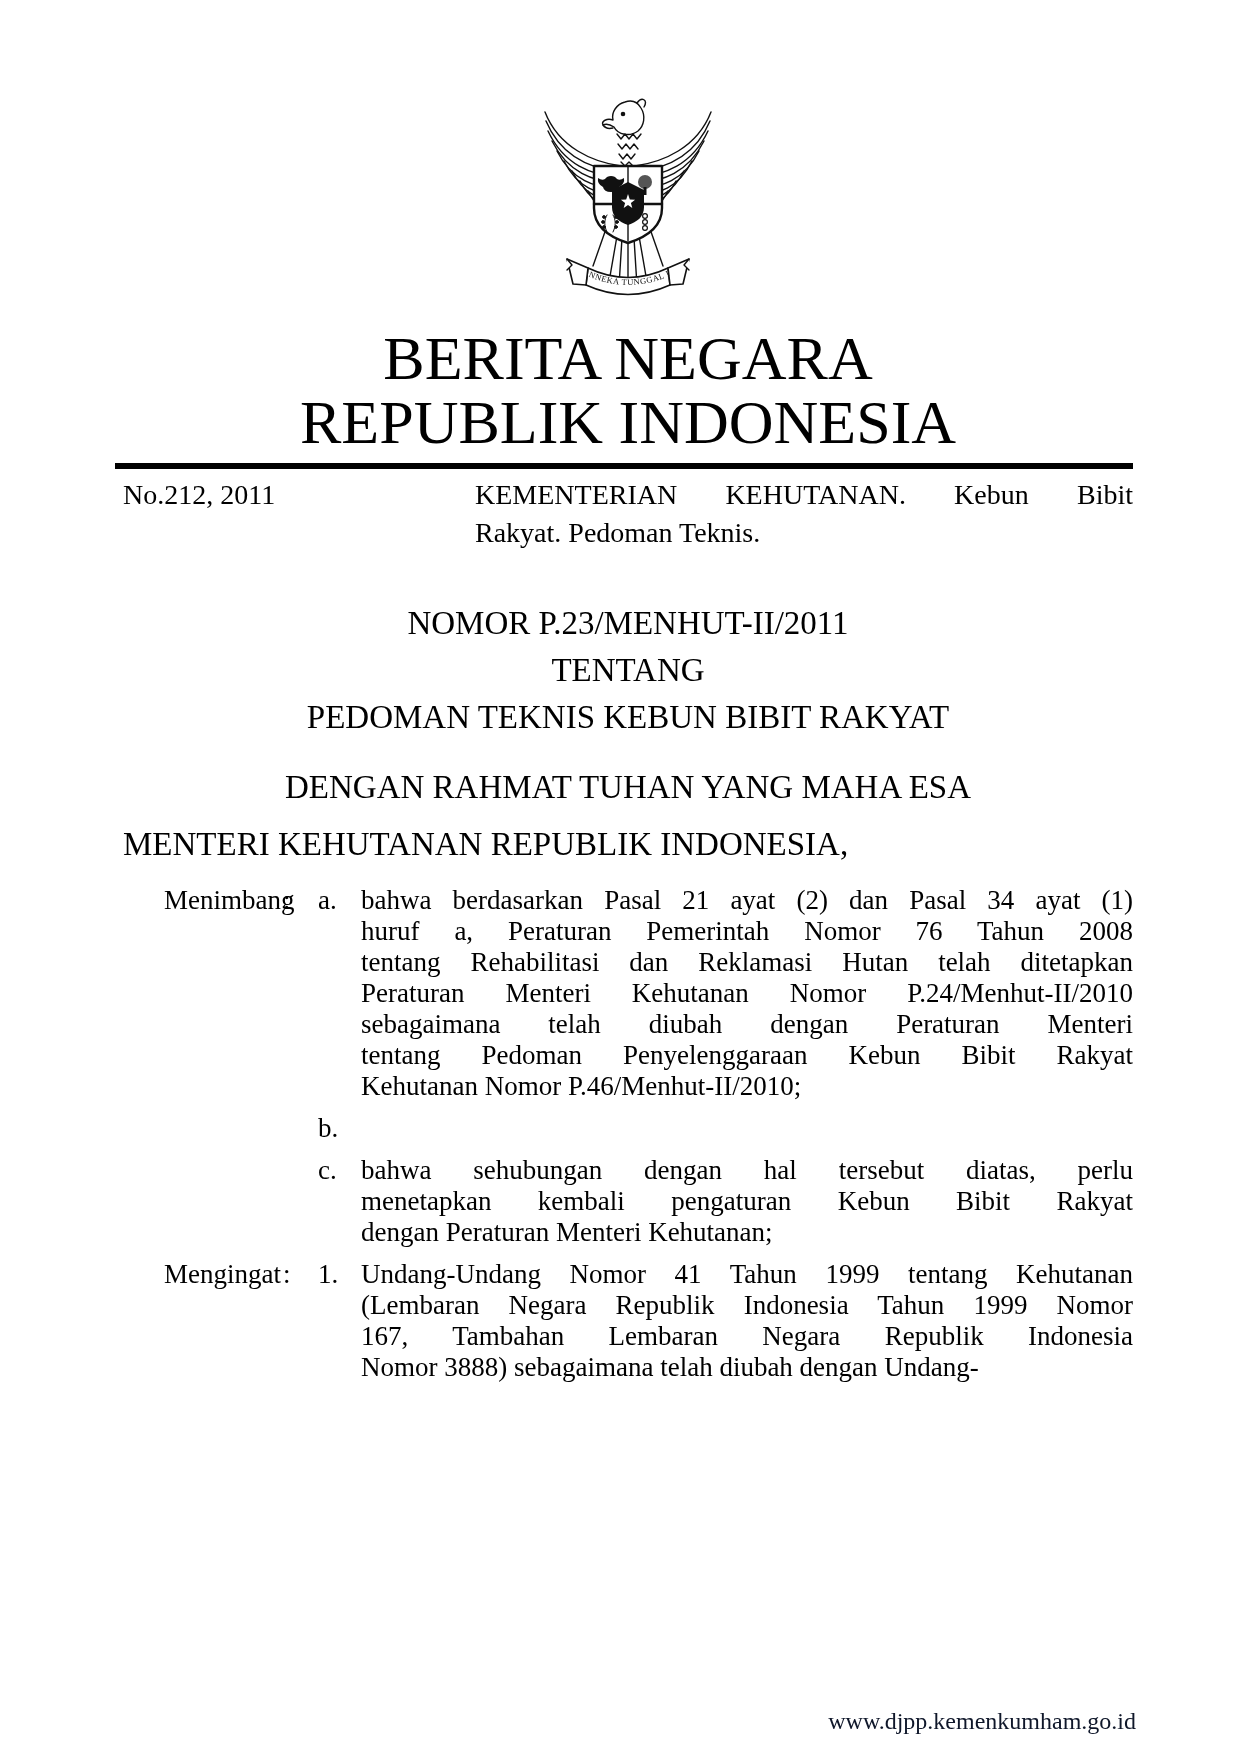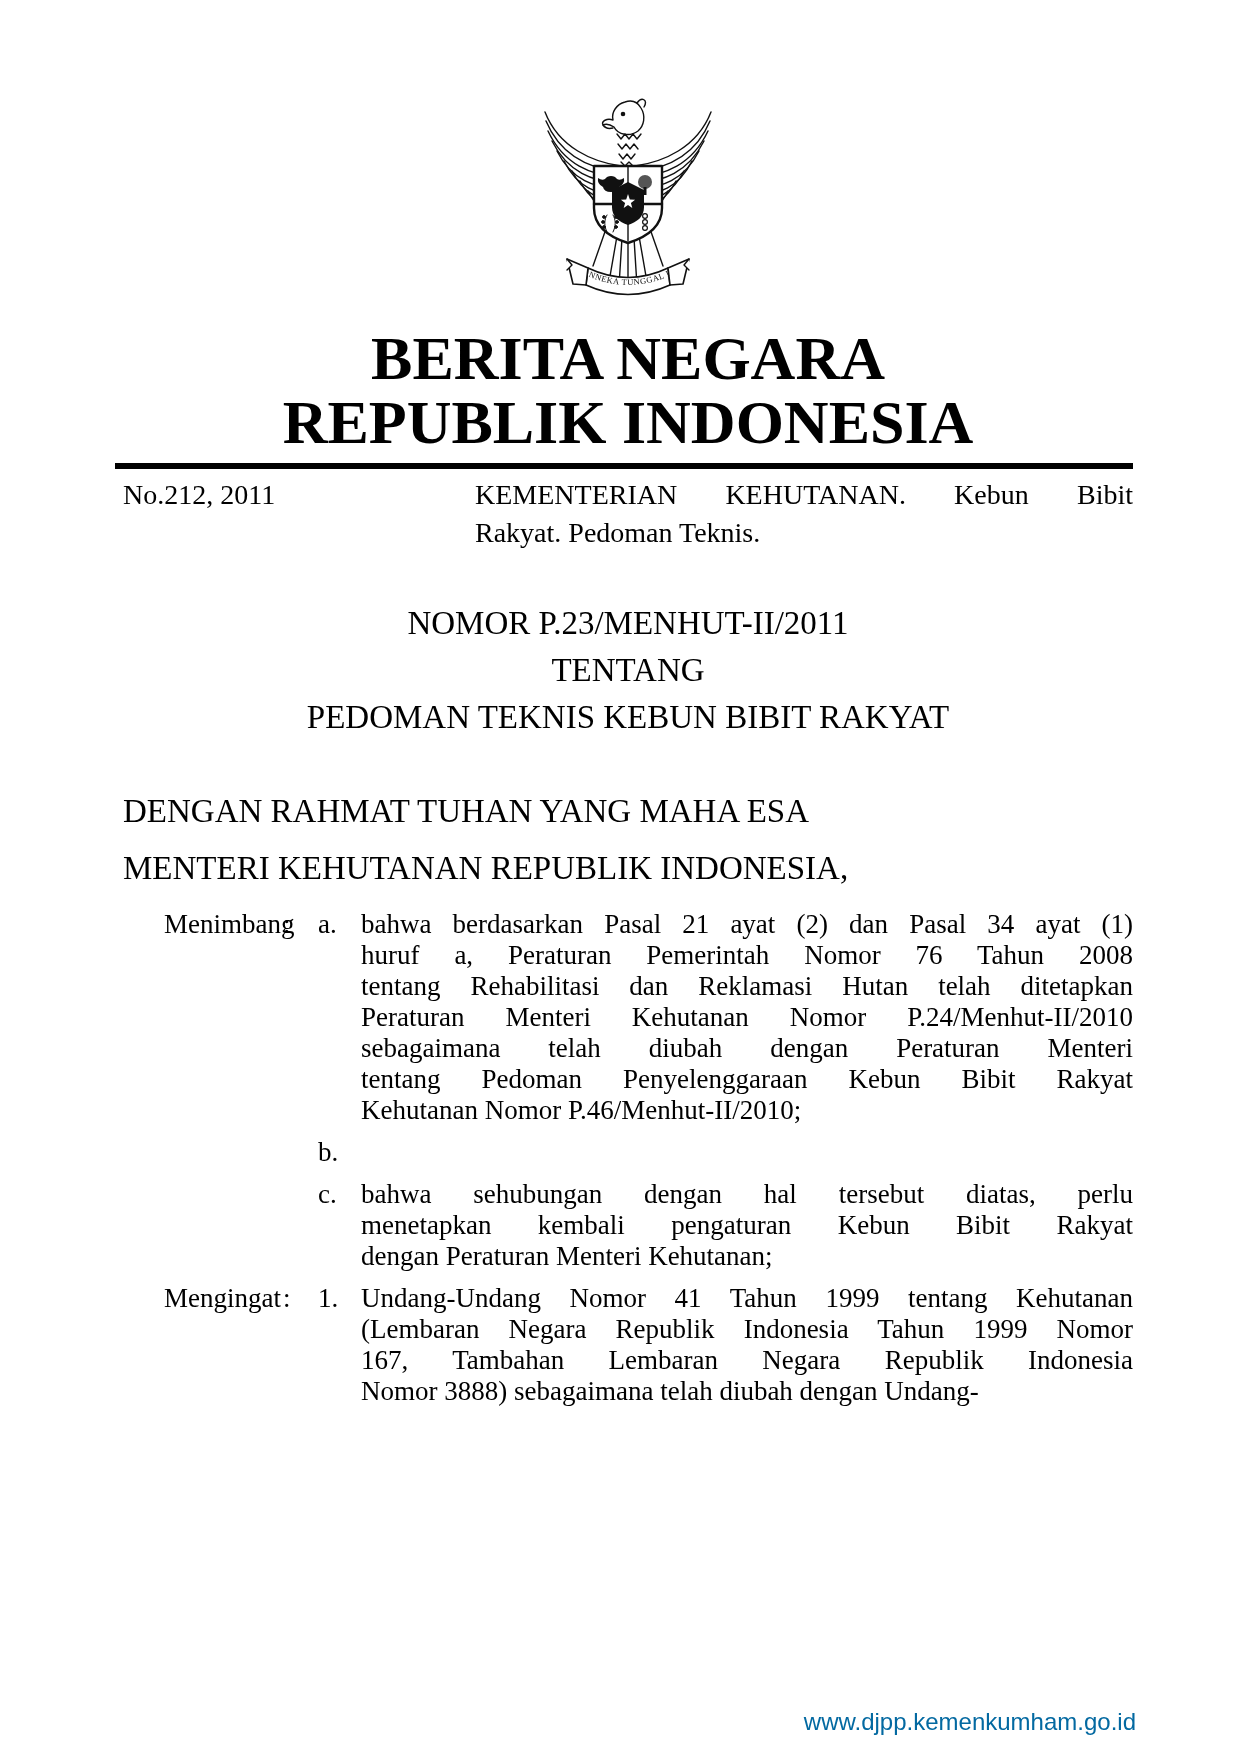--- a/index.html
+++ b/index.html
@@ -13,53 +13,53 @@
     padding:88px 107px 0 123px;
     overflow:hidden;
   }
   
   .emblem-wrap{width:190px;height:210px;margin:0 auto;}
   .emblem-wrap svg{display:block;width:100%;height:100%;}
   
   .masthead{
     margin-top:28px;
     text-align:center;
-    font-weight:bold;
+    font-weight:normal;
     font-size:62px;
     line-height:64px;
     letter-spacing:0px;
   }
   .rule{
     height:6px;background:#000;
     margin-top:9px;margin-left:-8px;
   }
   
   .header-note{display:flex;margin-top:7px;font-size:28px;line-height:38px;}
   .note-number{width:352px;flex:0 0 352px;}
   .note-desc{flex:1;}
   
   .doc-title{margin-top:48px;font-size:33px;line-height:47px;text-align:center;}
-  .invocation{margin-top:52px;font-size:33px;line-height:36px;text-align:left;}
+  .invocation{margin-top:28px;font-size:33px;line-height:36px;text-align:center;}
   .authority{margin-top:21px;font-size:33px;line-height:36px;text-align:left;}
   
   .considerations{margin-top:23px;font-size:27px;line-height:31px;}
   .crow{display:grid;grid-template-columns:160px 35px 43px 1fr;margin-bottom:11px;}
   .clabel{text-align:left;margin-left:41px;}
   .ccolon{text-align:left;}
   .cmarker{text-align:left;}
   .ctext{}
   .jline{text-align:justify;text-align-last:justify;}
   .jline.last{text-align-last:left;}
   .cline{text-align:center;text-align-last:center;}
   
   .footer{
     position:absolute;
     right:104px;top:1708px;
-    font-family:Liberation Sans, sans-serif;
-    font-size:24px;color:#0369a1;
+    font-family:Liberation Serif, serif;
+    font-size:24px;color:#0f172a;
   }
 </style>
 </head>
 <body>
 
 <div class="page">
 
   <div class="emblem-wrap">
     <svg viewBox="0 0 190 210">
       <g stroke="#111" fill="none" stroke-width="1.4" stroke-linecap="round" stroke-linejoin="round">

